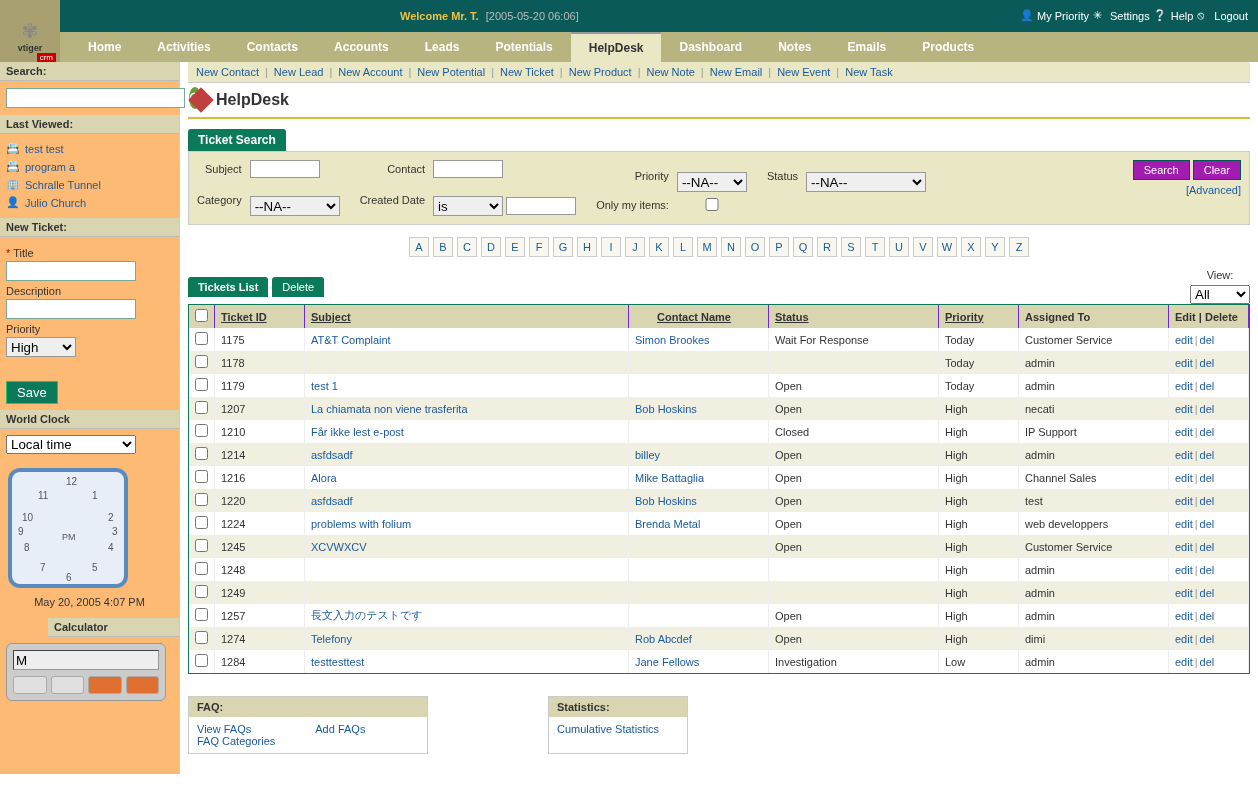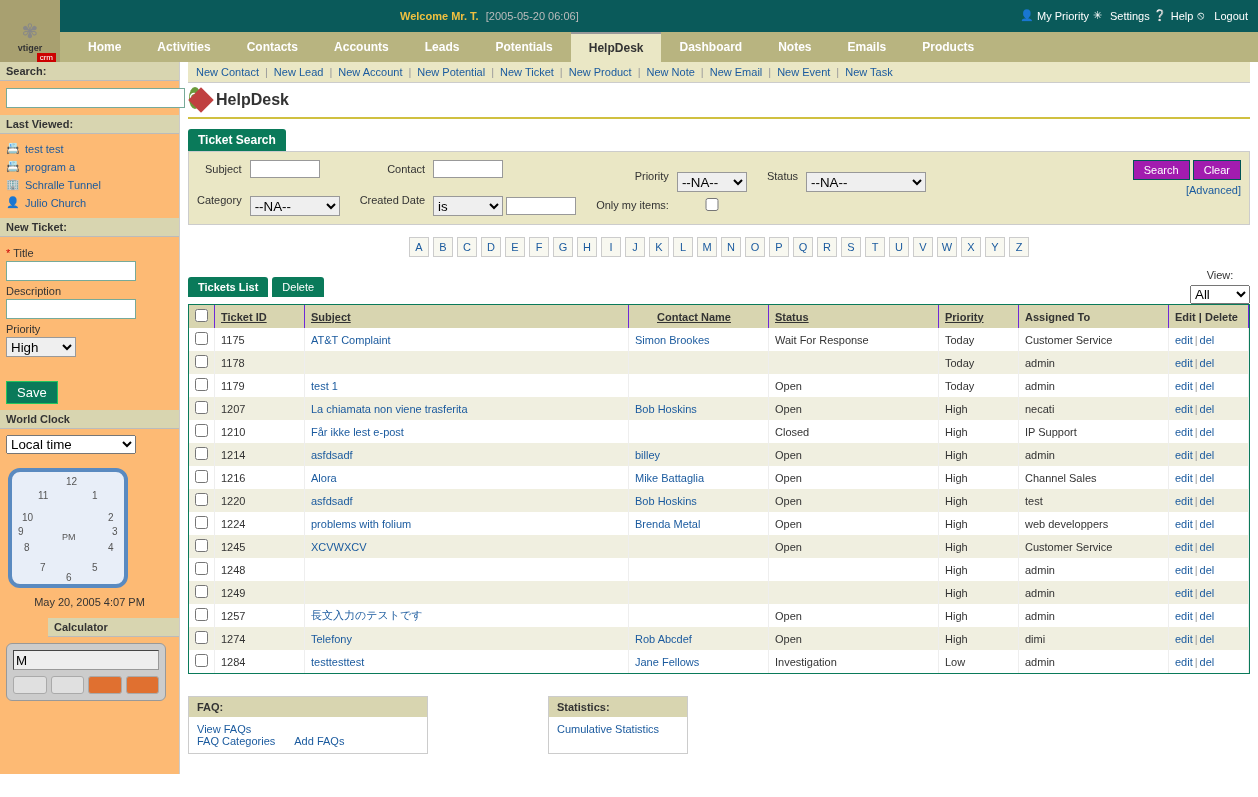--- a/index.html
+++ b/index.html
@@ -85,21 +85,21 @@
 table.tix th a{color:#333;text-decoration:underline;}
 table.tix td{padding:4px 6px;font-size:11px;border-right:1px solid #eee;}
 table.tix tr:nth-child(even) td{background:#f0efe0;}
 table.tix tr:nth-child(odd) td{background:#fff;}
 .edit-del a{color:#1a5a9e;}
 .edit-del .sep{color:#999;margin:0 2px;}
 
 .bottom-boxes{display:flex;gap:120px;margin-top:22px;}
 .bbox{border:1px solid #ccc;min-width:240px;}
 .bbox-h{background:#d8d5b0;padding:4px 8px;font-weight:bold;}
-.bbox-b{padding:6px 8px;display:flex;gap:19px;align-items:flex-end;}
+.bbox-b{padding:6px 8px;display:flex;gap:40px;}
 </style>
 </head>
 <body>
 
 <div class="logo-area">
   <span class="paw">✾</span>
   <span style="font-weight:bold;">vtiger</span>
   <span style="align-self:flex-end;margin-right:4px;background:#c00;color:#fff;padding:0 3px;font-size:8px;">crm</span>
 </div>
 

